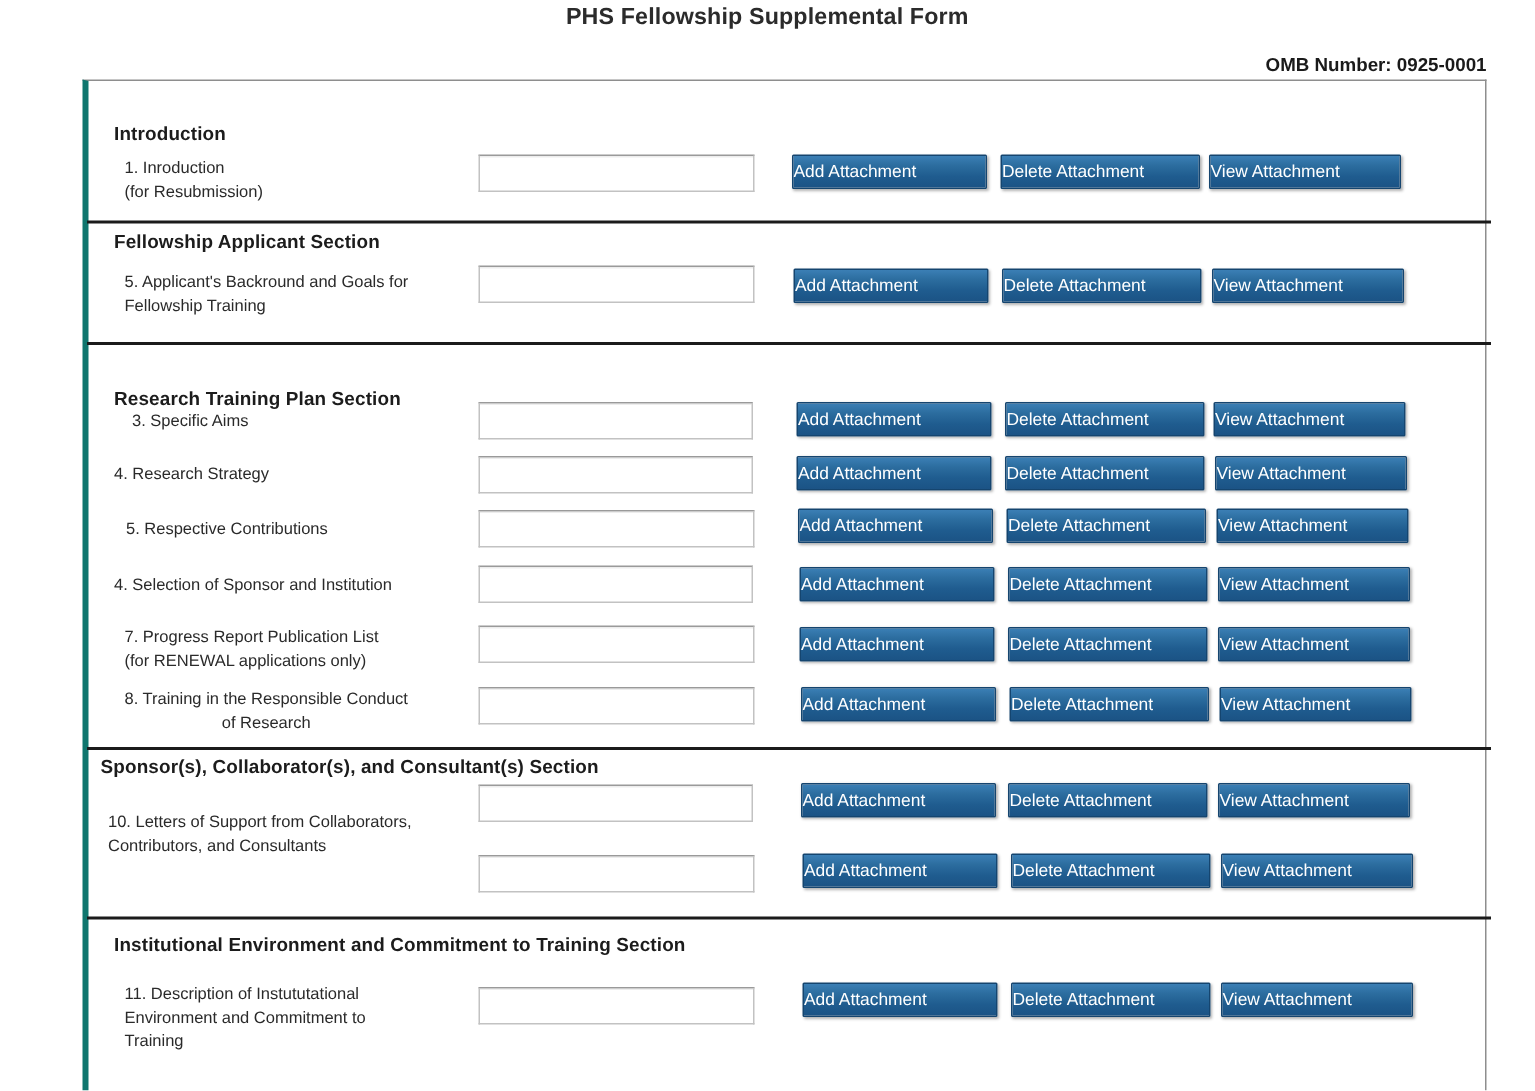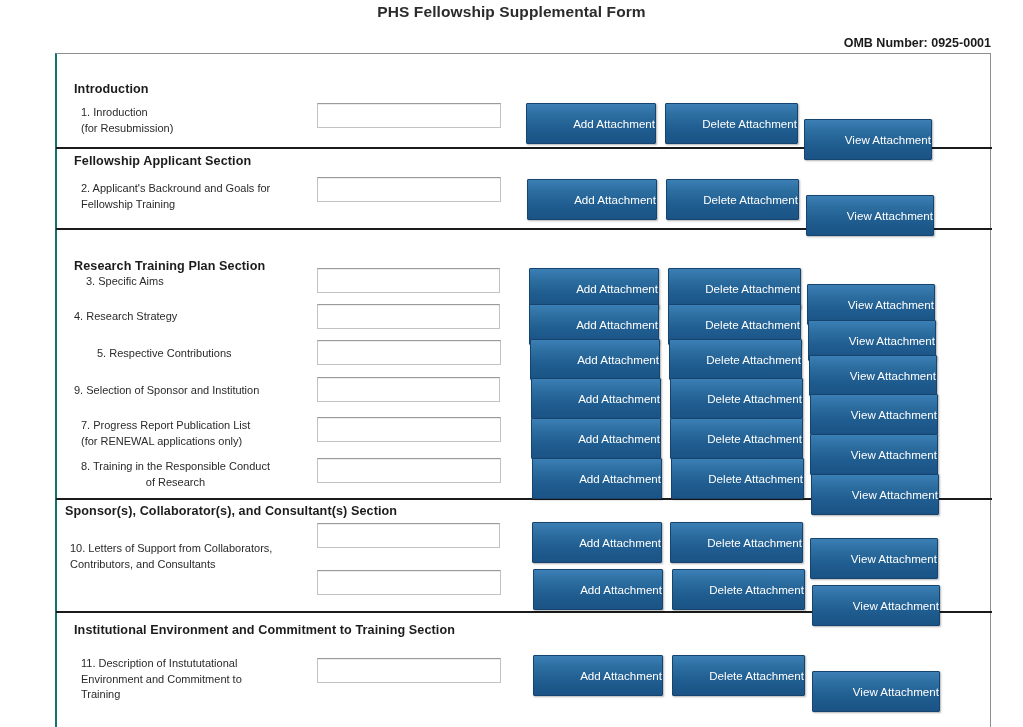--- a/index.html
+++ b/index.html
@@ -39,21 +39,21 @@
     color: #1a1a1a;
   }
 
   
   .form-frame {
     position: absolute;
     left: 55px;
     top: 53px;
     width: 936px;
     height: 674px;
-    border-left: 2px solid #0f766e;
+    border-left: 4px solid #0f766e;
     border-right: 1px solid #8e8e8e;
     border-top: 1px solid #8e8e8e;
     background: #ffffff;
   }
 
   .section-title {
     position: absolute;
     font-size: 12.6px;
     font-weight: bold;
     color: #1c1c1c;
@@ -74,38 +74,38 @@
     position: absolute;
     height: 25px;
     background: #ffffff;
     border: 1px solid #c2c2c2;
     border-top: 1px solid #9a9a9a;
     box-shadow: inset 0 1px 0 #ededed;
   }
 
   .btn {
     position: absolute;
-    height: 41px;
+    height: 23px;
     border: 1px solid #15456f;
     border-radius: 1px;
     background: linear-gradient(to bottom, #3b7fb5 0%, #2c6d9f 30%, #1f5c8f 65%, #1b5385 100%);
     color: #ffffff;
     font-size: 11.6px;
     font-family: "Liberation Sans", sans-serif;
     line-height: 21px;
-    text-align: right;
+    text-align: left;
     white-space: nowrap;
     box-shadow: 1px 1px 2px rgba(0,0,0,0.30);
     padding: 0;
     cursor: pointer;
     overflow: hidden;
   }
   .btn-add    { width: 130px; }
   .btn-delete { width: 133px; }
-  .btn-view   { width: 128px; margin-top: 16px; }
+  .btn-view   { width: 128px; }
 </style>
 </head>
 <body>
 
 <div id="page">
 
   <div class="page-title">PHS Fellowship Supplemental Form</div>
 
   <div class="omb">OMB Number: 0925-0001</div>
 
@@ -118,42 +118,42 @@
       <div class="section-title" style="left: 17px; top: 100px;">Fellowship Applicant Section</div>
       <div class="section-title" style="left: 17px; top: 184px; margin-top: 21px;">Research Training Plan Section</div>
       <div class="section-title" style="left: 8px; top: 450px;">Sponsor(s), Collaborator(s), and Consultant(s) Section</div>
       <div class="section-title" style="left: 17px; top: 569px;">Institutional Environment and Commitment to Training Section</div>
       <div class="row-label" style="left: 24px; top: 51px;">1. Inroduction
     (for Resubmission)</div>
       <input type="text" class="row-input" style="left: 260px; top: 49px; width: 184px;">
       <button class="btn btn-add" style="left: 469px; top: 49px;">Add Attachment</button>
       <button class="btn btn-delete" style="left: 608px; top: 49px;">Delete Attachment</button>
       <button class="btn btn-view" style="left: 747px; top: 49px;">View Attachment</button>
-      <div class="row-label" style="left: 24px; top: 127px;">2. Applicant's Backround and Goals for
+      <div class="row-label" style="left: 24px; top: 127px;">5. Applicant's Backround and Goals for
      Fellowship Training</div>
       <input type="text" class="row-input" style="left: 260px; top: 123px; width: 184px;">
       <button class="btn btn-add" style="left: 470px; top: 125px;">Add Attachment</button>
       <button class="btn btn-delete" style="left: 609px; top: 125px;">Delete Attachment</button>
       <button class="btn btn-view" style="left: 749px; top: 125px;">View Attachment</button>
       <div class="row-label" style="left: 29px; top: 220px;">3. Specific Aims</div>
       <input type="text" class="row-input" style="left: 260px; top: 214px; width: 183px;">
       <button class="btn btn-add" style="left: 472px; top: 214px;">Add Attachment</button>
       <button class="btn btn-delete" style="left: 611px; top: 214px;">Delete Attachment</button>
       <button class="btn btn-view" style="left: 750px; top: 214px;">View Attachment</button>
       <div class="row-label" style="left: 17px; top: 255px;">4. Research Strategy</div>
       <input type="text" class="row-input" style="left: 260px; top: 250px; width: 183px;">
       <button class="btn btn-add" style="left: 472px; top: 250px;">Add Attachment</button>
       <button class="btn btn-delete" style="left: 611px; top: 250px;">Delete Attachment</button>
       <button class="btn btn-view" style="left: 751px; top: 250px;">View Attachment</button>
-      <div class="row-label" style="left: 40px; top: 292px;">5. Respective Contributions</div>
+      <div class="row-label" style="left: 25px; top: 292px;">5. Respective Contributions</div>
       <input type="text" class="row-input" style="left: 260px; top: 286px; width: 184px;">
       <button class="btn btn-add" style="left: 473px; top: 285px;">Add Attachment</button>
       <button class="btn btn-delete" style="left: 612px; top: 285px;">Delete Attachment</button>
       <button class="btn btn-view" style="left: 752px; top: 285px;">View Attachment</button>
-      <div class="row-label" style="left: 17px; top: 329px;">9. Selection of Sponsor and Institution</div>
+      <div class="row-label" style="left: 17px; top: 329px;">4. Selection of Sponsor and Institution</div>
       <input type="text" class="row-input" style="left: 260px; top: 323px; width: 183px;">
       <button class="btn btn-add" style="left: 474px; top: 324px;">Add Attachment</button>
       <button class="btn btn-delete" style="left: 613px; top: 324px;">Delete Attachment</button>
       <button class="btn btn-view" style="left: 753px; top: 324px;">View Attachment</button>
       <div class="row-label" style="left: 24px; top: 364px;">7. Progress Report Publication List
     (for RENEWAL applications only)</div>
       <input type="text" class="row-input" style="left: 260px; top: 363px; width: 184px;">
       <button class="btn btn-add" style="left: 474px; top: 364px;">Add Attachment</button>
       <button class="btn btn-delete" style="left: 613px; top: 364px;">Delete Attachment</button>
       <button class="btn btn-view" style="left: 753px; top: 364px;">View Attachment</button>

